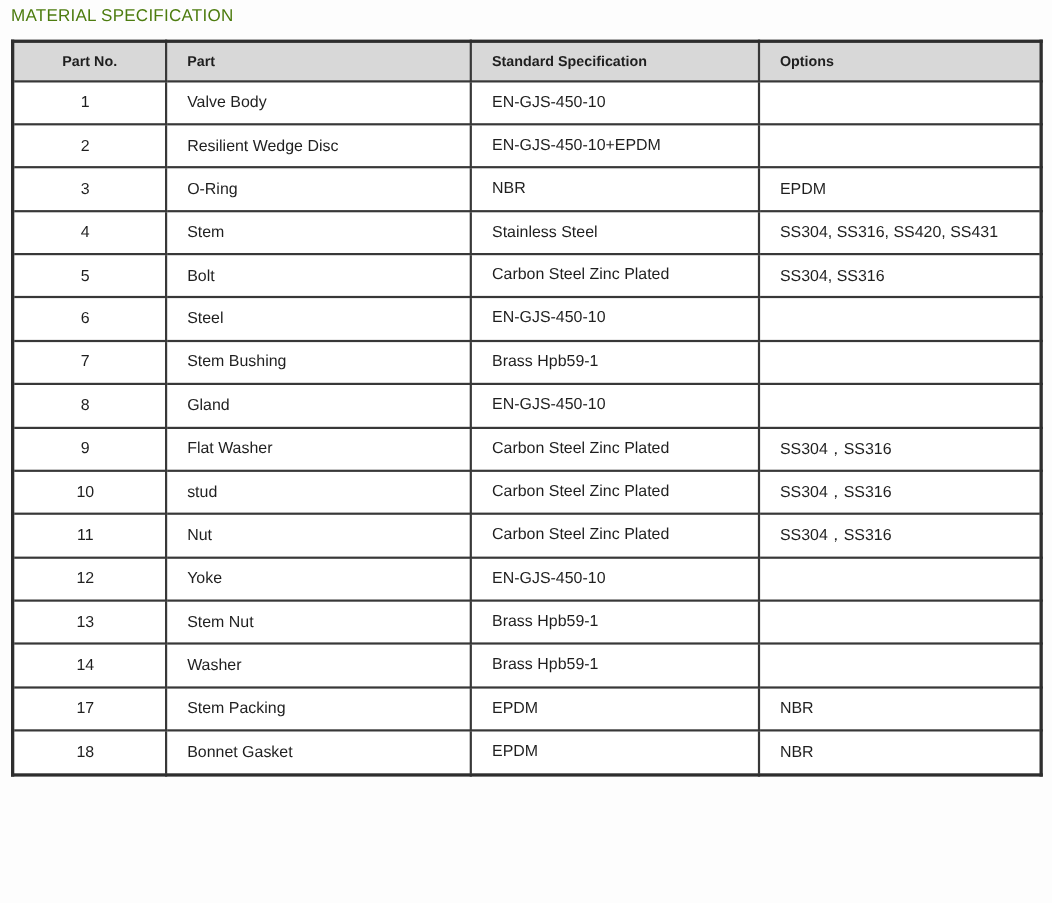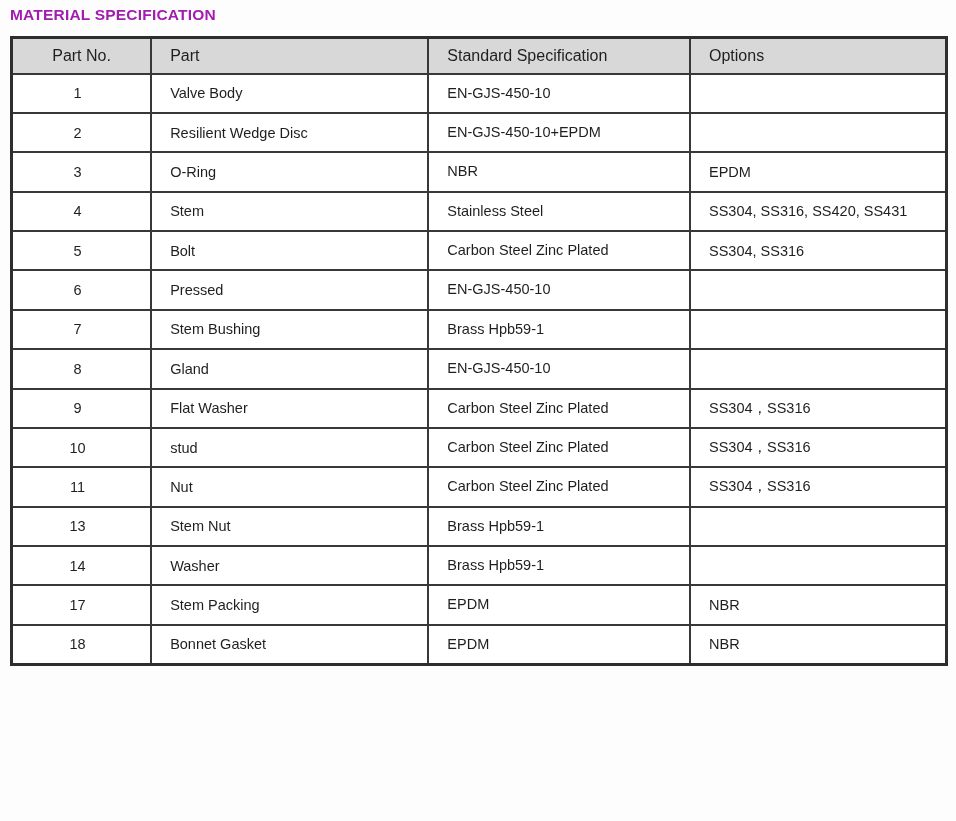--- a/index.html
+++ b/index.html
@@ -10,23 +10,23 @@
     color: #1f1f1f;
   }
   .page {
     width: 956px;
     height: 821px;
     padding: 4px 8px 0 8px;
     background: #fdfdfd;
   }
   .page-title {
     font-size: 15.5px;
-    font-weight: 700;
+    font-weight: 400;
     letter-spacing: 0.2px;
-    color: #a21caf;
+    color: #4d7c0f;
     margin: 2px 0 12px 2px;
   }
   table.spec-table {
     border-collapse: collapse;
     width: 938px;
     margin-left: 2px;
     table-layout: fixed;
   }
   table.spec-table th,
   table.spec-table td {
@@ -37,22 +37,22 @@
   }
   table.spec-table {
     border: 3px solid #2e2e2e;
   }
   th.col-partno { width: 135px; }
   th.col-part   { width: 268px; }
   th.col-spec   { width: 253px; }
   th.col-opts   { width: 248px; }
   table.spec-table th {
     background: #d8d8d8;
-    font-weight: normal;
-    font-size: 16px;
+    font-weight: bold;
+    font-size: 13px;
     height: 36px;
     text-align: left;
     padding-left: 18px;
   }
   table.spec-table th.col-partno {
     text-align: center;
     padding-left: 0;
   }
   table.spec-table td {
     height: 37px;
@@ -111,21 +111,21 @@
           <td class="cell-options">SS304, SS316, SS420, SS431</td>
         </tr>
         <tr>
           <td class="cell-partno">5</td>
           <td class="cell-part">Bolt</td>
           <td class="cell-spec">Carbon Steel Zinc Plated</td>
           <td class="cell-options">SS304, SS316</td>
         </tr>
         <tr>
           <td class="cell-partno">6</td>
-          <td class="cell-part">Pressed</td>
+          <td class="cell-part">Steel</td>
           <td class="cell-spec">EN-GJS-450-10</td>
           <td class="cell-options"></td>
         </tr>
         <tr>
           <td class="cell-partno">7</td>
           <td class="cell-part">Stem Bushing</td>
           <td class="cell-spec">Brass Hpb59-1</td>
           <td class="cell-options"></td>
         </tr>
         <tr>
@@ -146,20 +146,26 @@
           <td class="cell-spec">Carbon Steel Zinc Plated</td>
           <td class="cell-options">SS304，SS316</td>
         </tr>
         <tr>
           <td class="cell-partno">11</td>
           <td class="cell-part">Nut</td>
           <td class="cell-spec">Carbon Steel Zinc Plated</td>
           <td class="cell-options">SS304，SS316</td>
         </tr>
         <tr>
+          <td class="cell-partno">12</td>
+          <td class="cell-part">Yoke</td>
+          <td class="cell-spec">EN-GJS-450-10</td>
+          <td class="cell-options"></td>
+        </tr>
+        <tr>
           <td class="cell-partno">13</td>
           <td class="cell-part">Stem Nut</td>
           <td class="cell-spec">Brass Hpb59-1</td>
           <td class="cell-options"></td>
         </tr>
         <tr>
           <td class="cell-partno">14</td>
           <td class="cell-part">Washer</td>
           <td class="cell-spec">Brass Hpb59-1</td>
           <td class="cell-options"></td>

